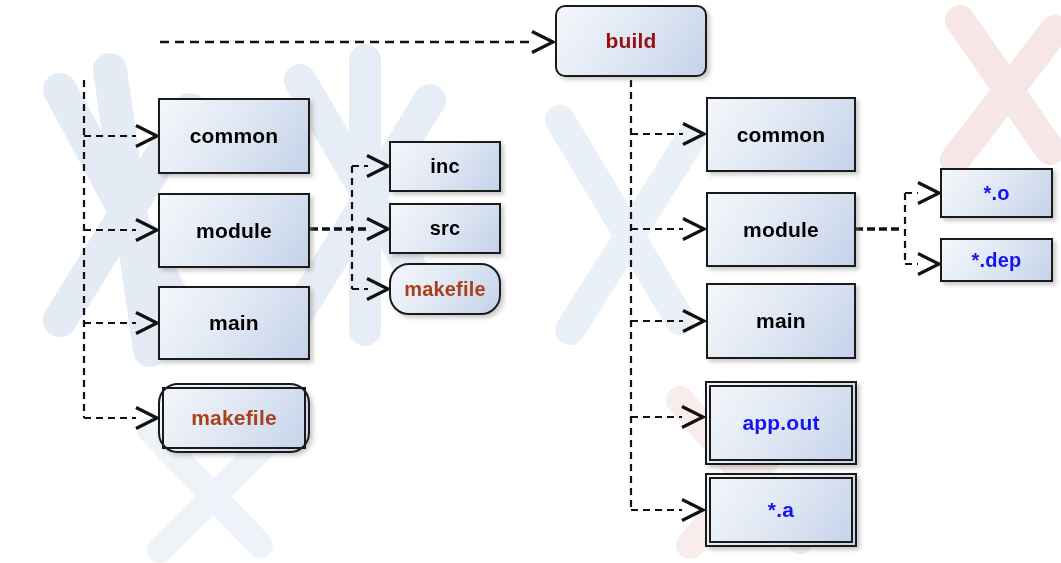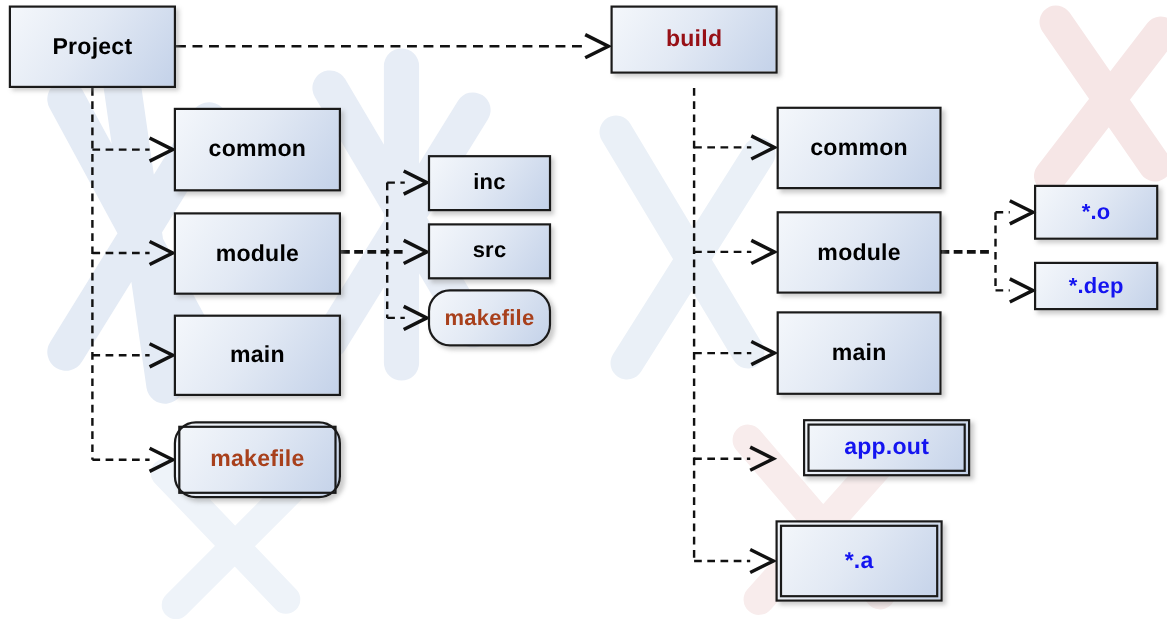--- a/index.html
+++ b/index.html
@@ -80,45 +80,44 @@
     <polyline class="chev" points="682,499.5 703,510 682,520.5"></polyline>
 
     <path class="dash-bold" d="M855 229 H903"></path>
     <path class="dash" d="M905 193 V264"></path>
     <path class="dash" d="M905 193 H918"></path>
     <polyline class="chev" points="918,182.5 939,193 918,203.5"></polyline>
     <path class="dash" d="M905 264 H918"></path>
     <polyline class="chev" points="918,253.5 939,264 918,274.5"></polyline>
   </svg>
 
-  <div class="box" style="left:8px;top:5px;width:152px;height:75px;">Project</div>
 
   <div class="box" style="left:158px;top:98px;width:152px;height:76px;">common</div>
 
   <div class="box" style="left:158px;top:193px;width:152px;height:75px;">module</div>
 
   <div class="box" style="left:158px;top:286px;width:152px;height:74px;">main</div>
 
   <div class="box double t-brown" style="left:158px;top:383px;width:152px;height:70px;">makefile</div>
 
   <div class="box small" style="left:389px;top:141px;width:112px;height:51px;">inc</div>
 
   <div class="box small" style="left:389px;top:203px;width:112px;height:51px;">src</div>
 
   <div class="box small t-brown" style="left:389px;top:263px;width:112px;height:52px;">makefile</div>
 
-  <div class="box t-darkred" style="left:555px;top:5px;width:152px;height:62px;">build</div>
+  <div class="box t-darkred" style="left:555px;top:5px;width:152px;height:72px;border-radius:10px;">build</div>
 
   <div class="box" style="left:706px;top:97px;width:150px;height:75px;">common</div>
 
   <div class="box" style="left:706px;top:192px;width:150px;height:75px;">module</div>
 
   <div class="box" style="left:706px;top:283px;width:150px;height:76px;">main</div>
 
-  <div class="box double t-blue" style="left:730px;top:381px;width:152px;height:52px;">app.out</div>
+  <div class="box double t-blue" style="left:705px;top:381px;width:152px;height:84px;">app.out</div>
 
   <div class="box double t-blue" style="left:705px;top:473px;width:152px;height:74px;">*.a</div>
 
   <div class="box small t-blue" style="left:940px;top:168px;width:113px;height:50px;">*.o</div>
 
   <div class="box small t-blue" style="left:940px;top:238px;width:113px;height:44px;">*.dep</div>
 
 </div>
 
 </body></html>

